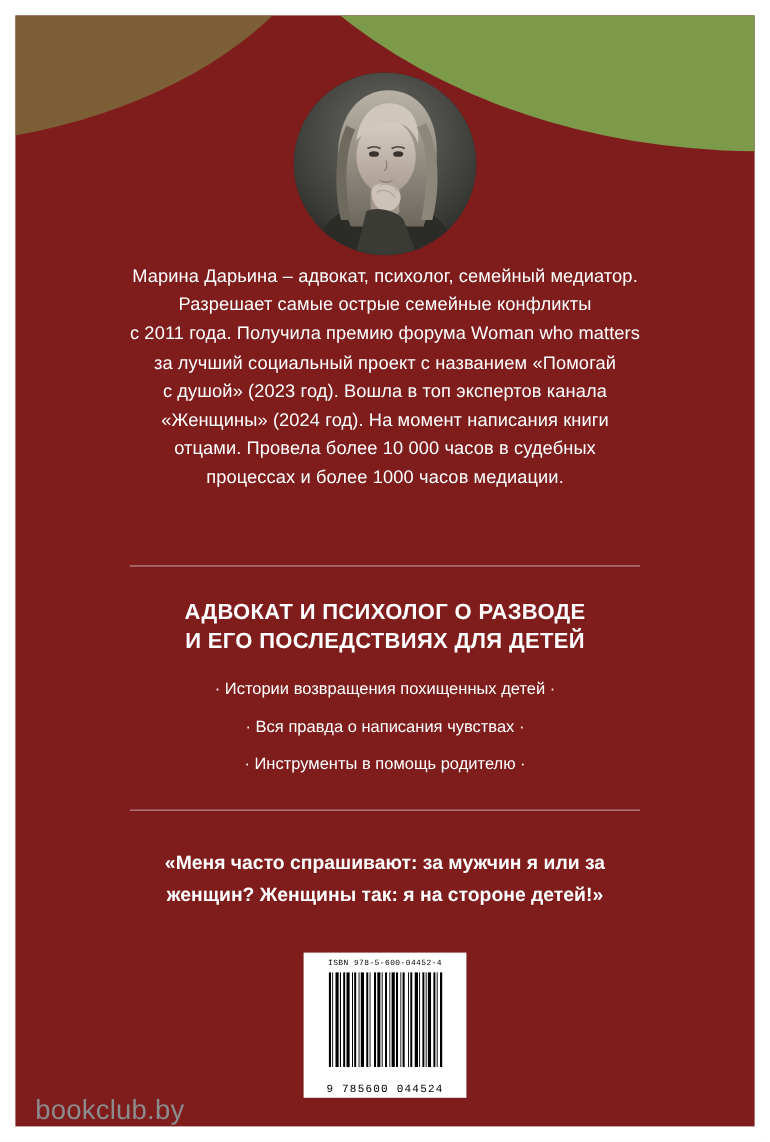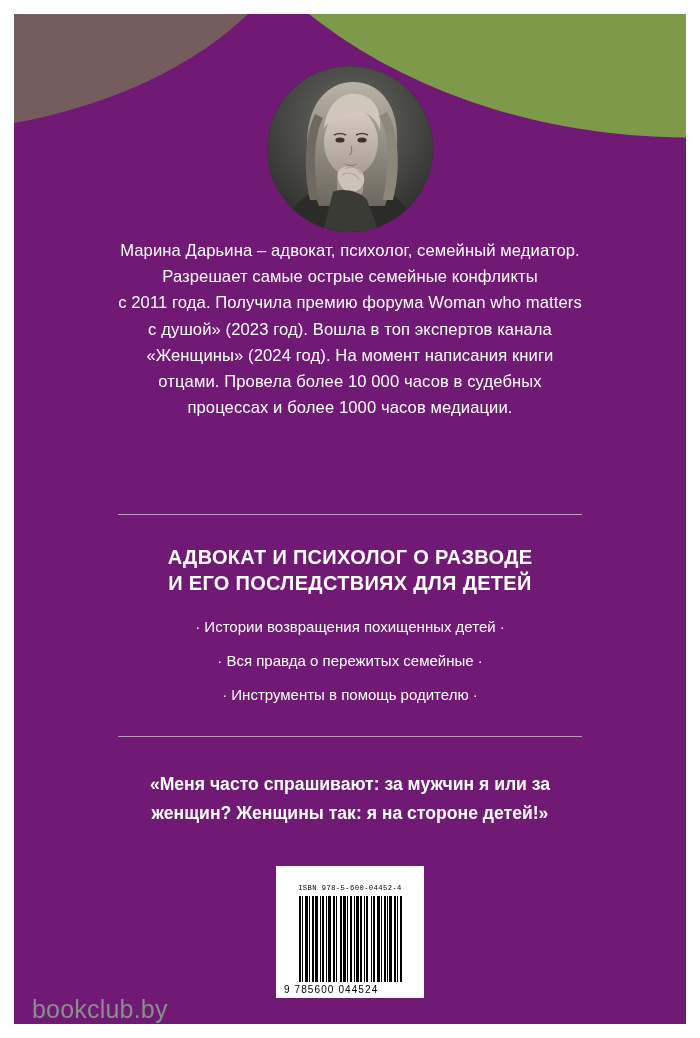--- a/index.html
+++ b/index.html
@@ -21,21 +21,21 @@
     background: #ffffff;
   }
 
   
   .cover {
     position: absolute;
     left: 14px;
     top: 14px;
     width: 672px;
     height: 1010px;
-    background: #701a75;
+    background: #7f1d1d;
     overflow: hidden;
   }
   
   .swash {
     position: absolute;
     right: -60px;
     top: -280px;
     width: 560px;
     height: 430px;
     background: #7d9a4a;
@@ -129,21 +129,21 @@
 
   
   .barcode-box {
     position: absolute;
     left: 50%;
     transform: translateX(-50%);
     top: 852px;
     width: 148px;
     height: 132px;
     background: #ffffff;
-    padding: 18px 8px 4px 8px;
+    padding: 6px 8px 4px 8px;
     box-sizing: border-box;
   }
   .barcode-isbn {
     font-family: "Liberation Mono", monospace;
     font-size: 7.2px;
     letter-spacing: .4px;
     text-align: center;
     color: #000;
     line-height: 9px;
   }
@@ -154,25 +154,26 @@
     align-items: flex-end;
     justify-content: center;
     gap: 0;
   }
   .bars i {
     display: block;
     background: #000;
     height: 100%;
   }
   .barcode-num {
-    font-family: Liberation Sans, sans-serif;
+    font-family: Liberation Mono, monospace;
     font-size: 10px;
     letter-spacing: 1.1px;
+    text-align: center;
     color: #000;
-    margin-top: 2px;
+    margin-top: 16px;
   }
 
   
   .watermark {
     position: absolute;
     left: 22px;
     bottom: 14px;
     font-size: 25px;
     color: #8c8c8c;
     letter-spacing: .2px;
@@ -238,36 +239,37 @@
 
           <path d="M66 126 C74 122 92 124 100 134 L112 166 L56 166 Z" fill="#3a3b35"></path>
         </g>
       </svg>
     </div>
 
     <div class="bio">
       <p>Марина Дарьина – адвокат, психолог, семейный медиатор.</p>
       <p>Разрешает самые острые семейные конфликты</p>
       <p>с 2011 года. Получила премию форума Woman who matters</p>
+      <p>за лучший социальный проект с названием «Помогай</p>
       <p>с душой» (2023 год). Вошла в топ экспертов канала</p>
       <p>«Женщины» (2024 год). На момент написания книги</p>
       <p>отцами.  Провела более 10 000 часов в судебных</p>
       <p>процессах и более 1000 часов медиации.</p>
     </div>
 
     <div class="rule r1"></div>
 
     <div class="promo">
       <div class="headline">
         <div>АДВОКАТ И ПСИХОЛОГ О РАЗВОДЕ</div>
         <div>И ЕГО ПОСЛЕДСТВИЯХ ДЛЯ ДЕТЕЙ</div>
       </div>
       <div class="bullets">
         <div>· Истории возвращения похищенных детей ·</div>
-        <div>· Вся правда о пережитых семейные ·</div>
+        <div>· Вся правда о написания чувствах ·</div>
         <div>· Инструменты в помощь родителю ·</div>
       </div>
     </div>
 
     <div class="rule r2"></div>
 
     <div class="quote">
       <div>«Меня часто спрашивают: за мужчин я или за</div>
       <div>женщин? Женщины так: я на стороне детей!»</div>
     </div>

